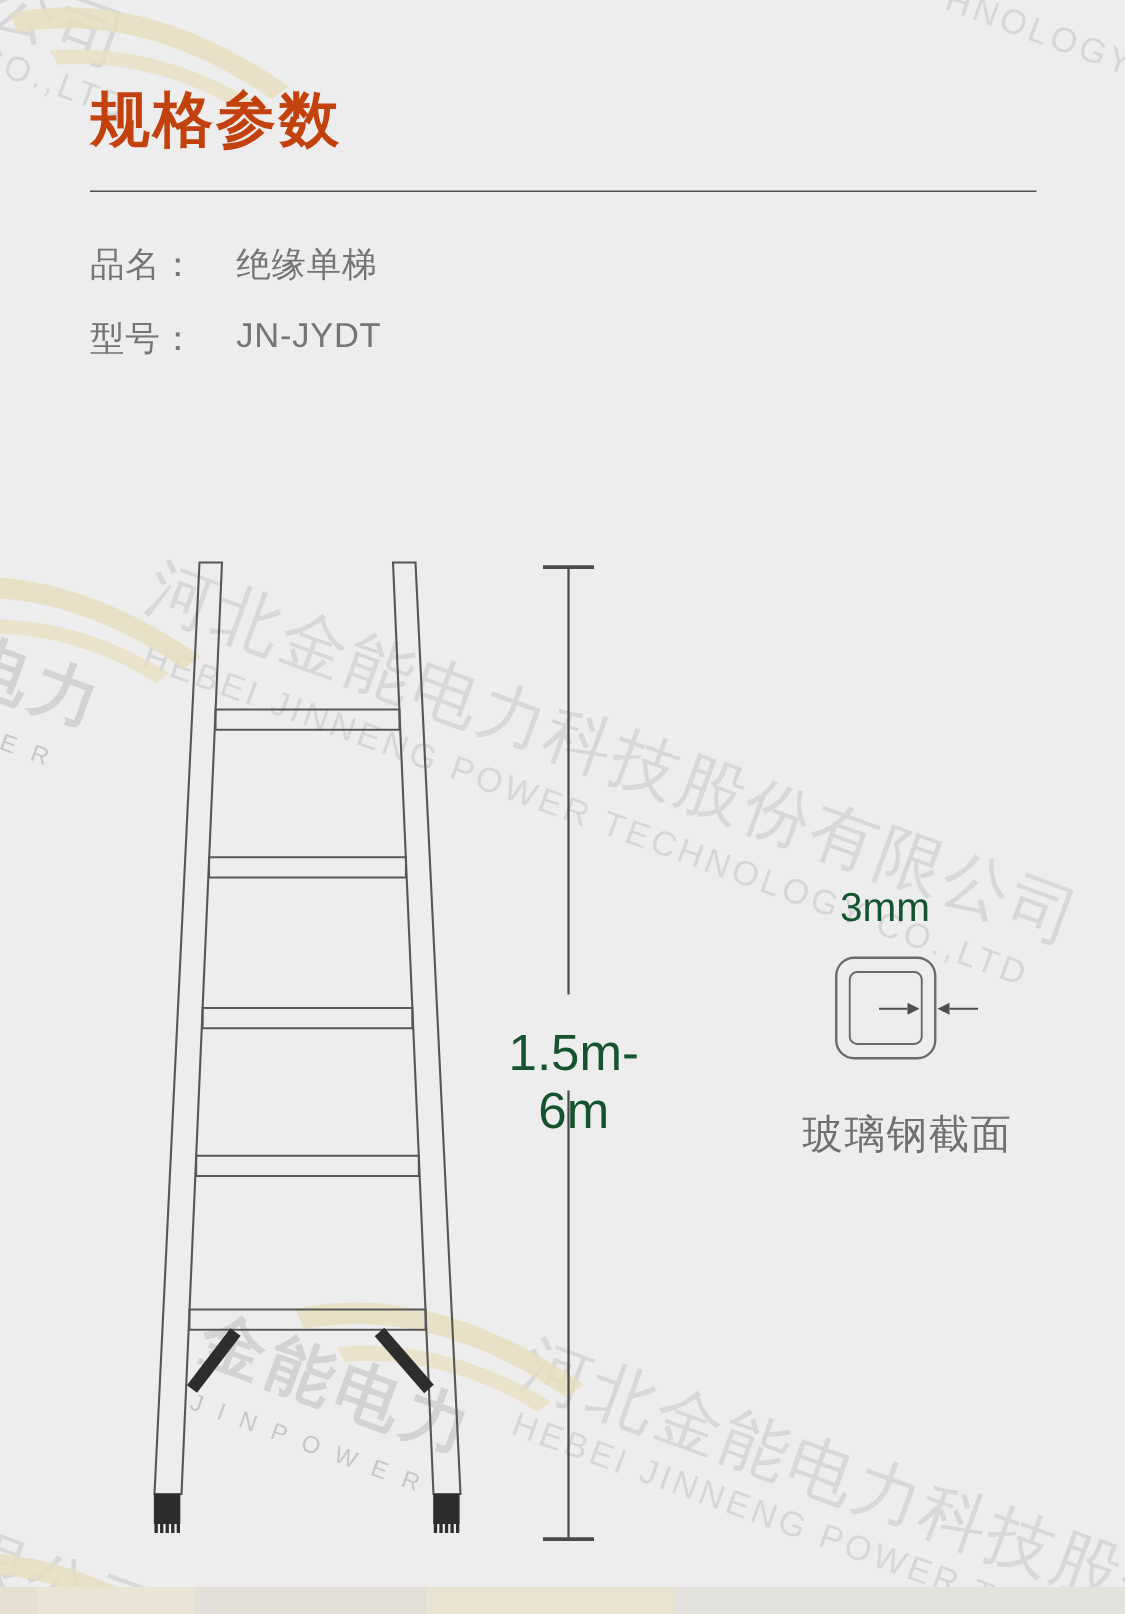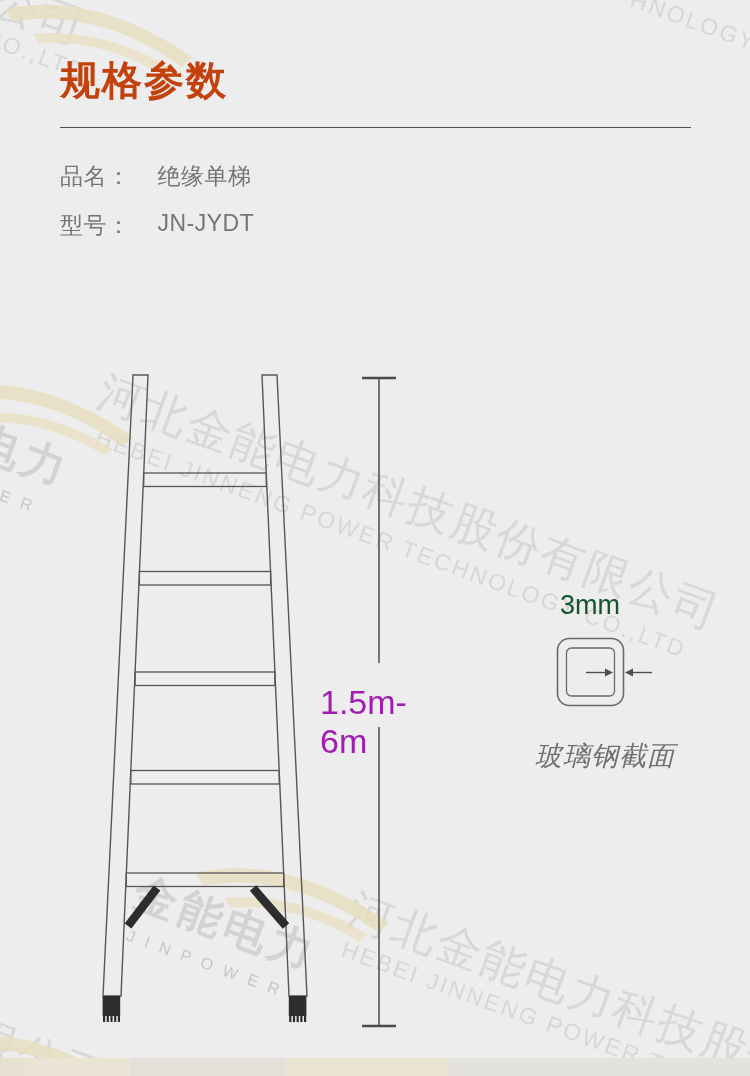--- a/index.html
+++ b/index.html
@@ -19,31 +19,31 @@
     background:#4f4f4f; z-index:3;
   }
   .specs { position:absolute; left:60px; top:161px; z-index:3; }
   .spec-row {
     height:48.5px; font-size:23px; color:#757575;
     display:flex; align-items:flex-start; letter-spacing:0.5px;gap:25px;
   }
   .spec-label { margin-right:2px; }
   .ladder-svg   { position:absolute; left:40px;  top:360px; z-index:2; }
   .height-label {
-    position:absolute; left:320px; top:683px; width:125px; text-align:left;
-    font-size:34px; color:#a21caf; z-index:3;
+    position:absolute; left:320px; top:683px; width:125px; text-align:center;
+    font-size:34px; color:#14532d; z-index:3;
   }
   .thickness-label {
     position:absolute; left:540px; top:590px; width:100px; text-align:center;
     font-size:27px; color:#14532d; z-index:3;
   }
   .section-svg { position:absolute; left:556px; top:637px; z-index:3; }
   .section-caption {
     position:absolute; left:520px; top:738px; width:170px; text-align:center;
-    font-size:27px; color:#707070; letter-spacing:1px; z-index:3;font-style:italic;
+    font-size:27px; color:#707070; letter-spacing:1px; z-index:3;
   }
   
   .wm, .logo-wm, .gold-frag {
     position:absolute; white-space:nowrap;
     transform:rotate(20deg); transform-origin:0 0;
     pointer-events:none; z-index:1;
   }
   .wm-cn { font-size:45px; letter-spacing:2px;   color:rgba(105,105,105,0.16); }
   .wm-en { font-size:23px; letter-spacing:2.5px; color:rgba(105,105,105,0.17); }
   .logo-cn {

